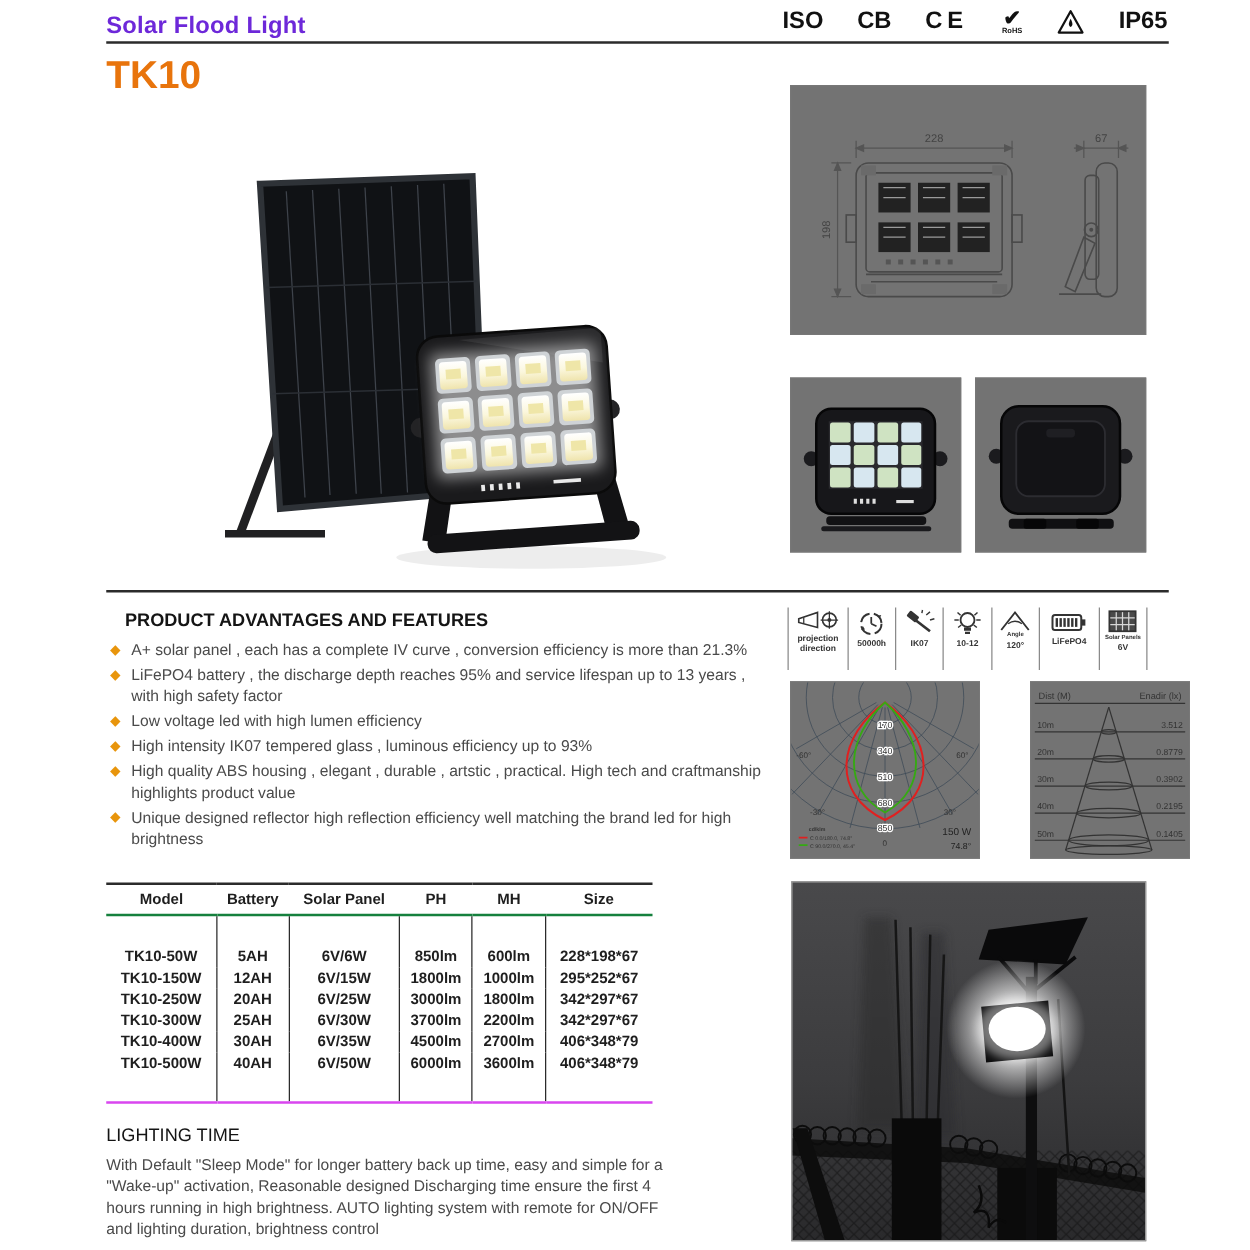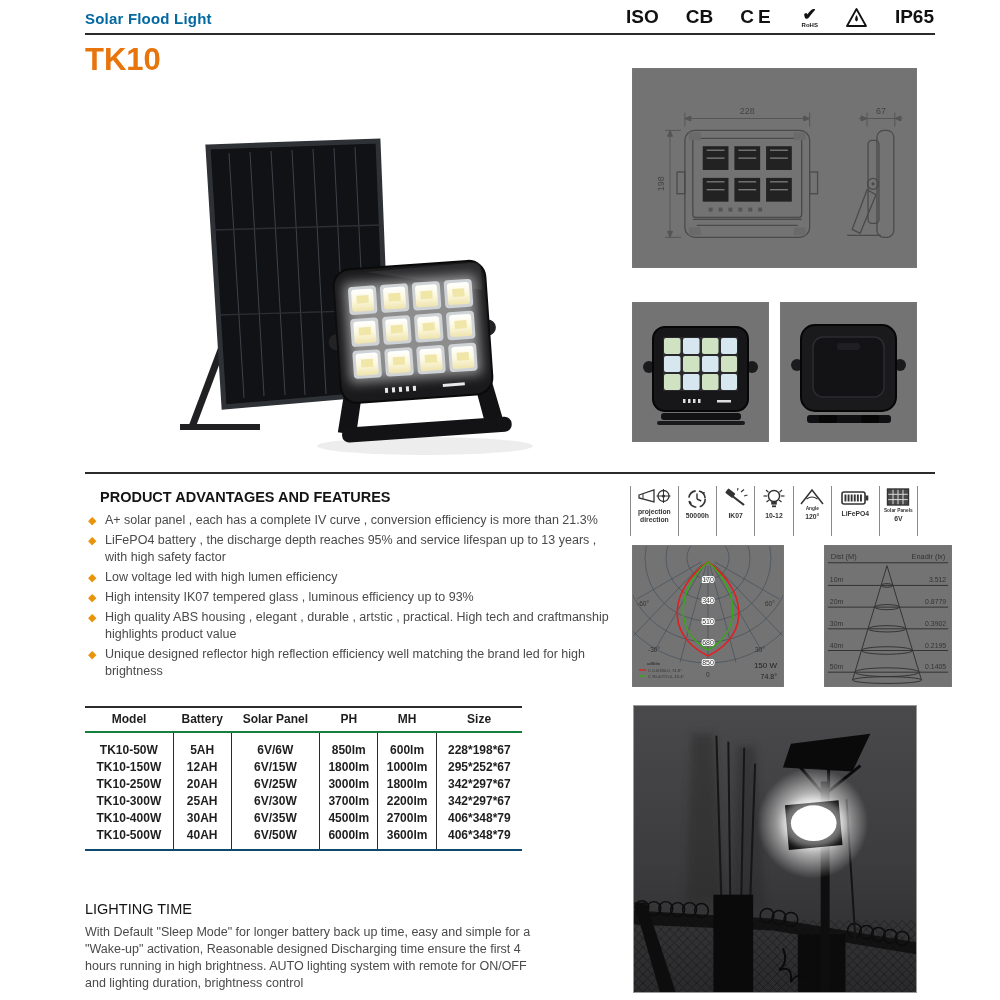--- a/index.html
+++ b/index.html
@@ -1,20 +1,20 @@
 <!DOCTYPE html>
 <html><head>
 <meta charset="utf-8">
 <style>
   html,body{margin:0;padding:0;background:#fff;}
   .page{position:relative;width:1000px;height:1000px;background:#fff;overflow:hidden;
         font-family:"Liberation Sans",sans-serif;color:#222;}
 
   
-  .doc-title{position:absolute;left:85px;top:10px;font-size:15px;font-weight:700;color:#0369a1;letter-spacing:.2px;}
+  .doc-title{position:absolute;left:85px;top:10px;font-size:19px;font-weight:700;color:#6d28d9;letter-spacing:.2px;}
   .certs{position:absolute;right:66px;top:6px;display:flex;align-items:center;gap:27px;}
   .cert-text{font-size:19px;font-weight:700;color:#111;}
   .ce-mark{letter-spacing:4px;}
   .rohs{display:flex;flex-direction:column;align-items:center;line-height:1;}
   .rohs .check{font-size:17px;font-weight:700;color:#111;}
   .rohs .rohs-label{font-size:6px;font-weight:700;color:#111;margin-top:-1px;}
   .hrule{position:absolute;left:85px;width:850px;height:2px;background:#2b2b2b;}
   .rule-top{top:33px;} .rule-mid{top:472px;}
   .model-title{position:absolute;left:85px;top:42px;font-size:31px;font-weight:700;color:#E8740C;}
 
@@ -42,22 +42,22 @@
   .icon-cell.wide{flex:1.25;}
   .icon-cell svg{display:block;}
   .icon-label{font-size:6.8px;font-weight:700;color:#333;line-height:1.15;text-align:center;margin-top:1px;}
   .icon-sublabel{font-size:4.8px;font-weight:700;color:#333;line-height:1;margin-top:1px;}
 
   
   table.spec{position:absolute;left:85px;top:706px;width:437px;border-collapse:collapse;font-size:12px;color:#1e1e1e;}
   .spec thead th{font-weight:600;padding:4px 2px 5px;border-top:2px solid #2b2b2b;border-bottom:2px solid #15803d;white-space:nowrap;}
   .spec tbody td{font-weight:600;text-align:center;padding:0 2px;line-height:17px;white-space:nowrap;}
   .spec tbody td+td{border-left:1.5px solid #2b2b2b;}
-  .spec tbody tr.first td{padding-top:9px;}
-  .spec tbody tr.last td{padding-bottom:5px;border-bottom:2px solid #0c4a6e;}
+  .spec tbody tr.first td{padding-top:24px;}
+  .spec tbody tr.last td{padding-bottom:22px;border-bottom:2px solid #d946ef;}
 
   
   .lt-head{position:absolute;left:85px;top:901px;font-size:14.5px;font-weight:400;color:#141414;}
   .lt-body{position:absolute;left:85px;top:924px;width:462px;font-size:12.5px;line-height:17px;color:#4a4a4a;}
 </style>
 </head>
 <body>
 
 <div class="page">
 

